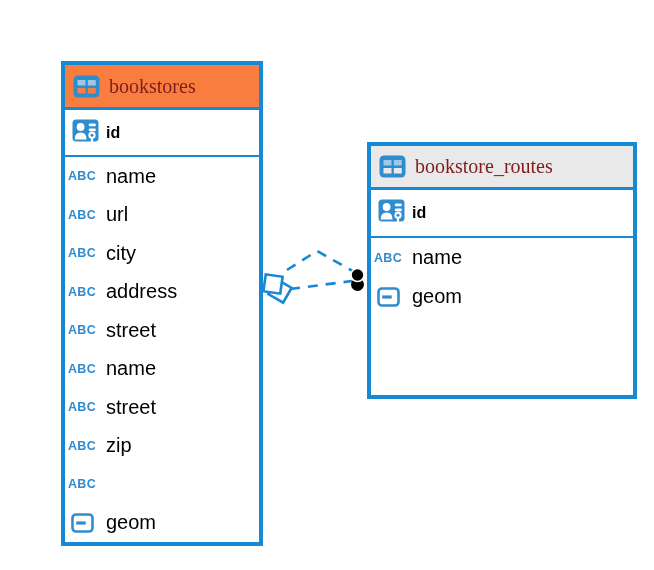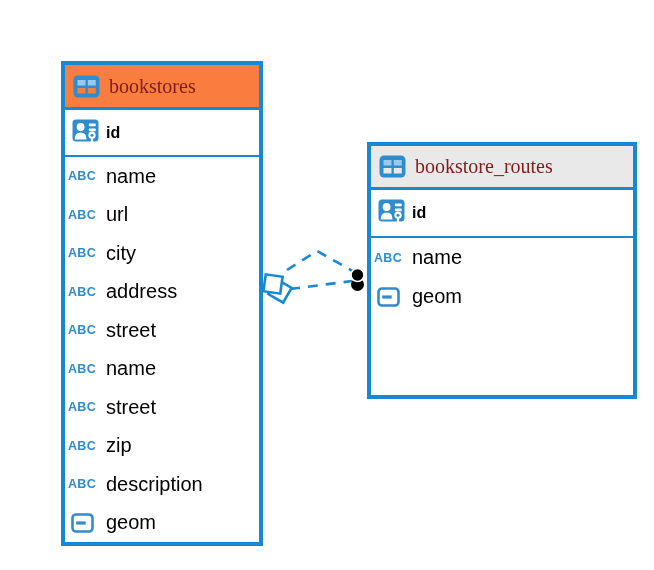--- a/index.html
+++ b/index.html
@@ -104,21 +104,20 @@
     <div class="col-row">
       <span class="icn abc">ABC</span>
       <span>street</span>
     </div>
     <div class="col-row">
       <span class="icn abc">ABC</span>
       <span>zip</span>
     </div>
     <div class="col-row">
       <span class="icn abc">ABC</span>
-      <span>description</span>
     </div>
     <div class="col-row">
       <span class="icn">
         <svg width="23" height="20" viewBox="0 0 23 20">
           <rect x="1.5" y="1.5" width="20" height="17" rx="3.5" fill="#fff" stroke="#2f8cce" stroke-width="2.6"></rect>
           <rect x="5.2" y="8.4" width="9.5" height="3.2" fill="#2f8cce"></rect>
         </svg>
       </span>
       <span>geom</span>
     </div>

